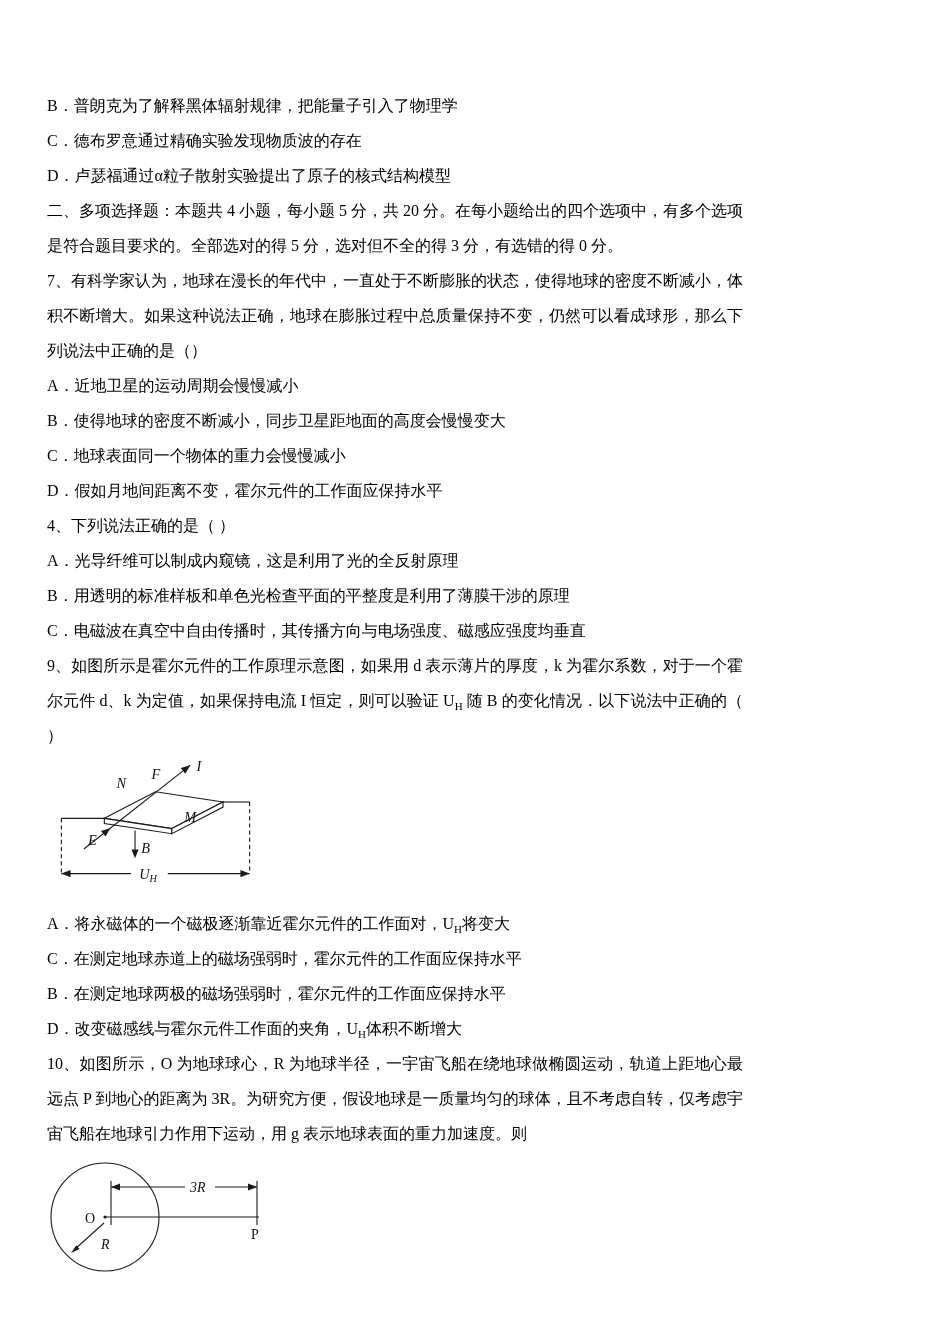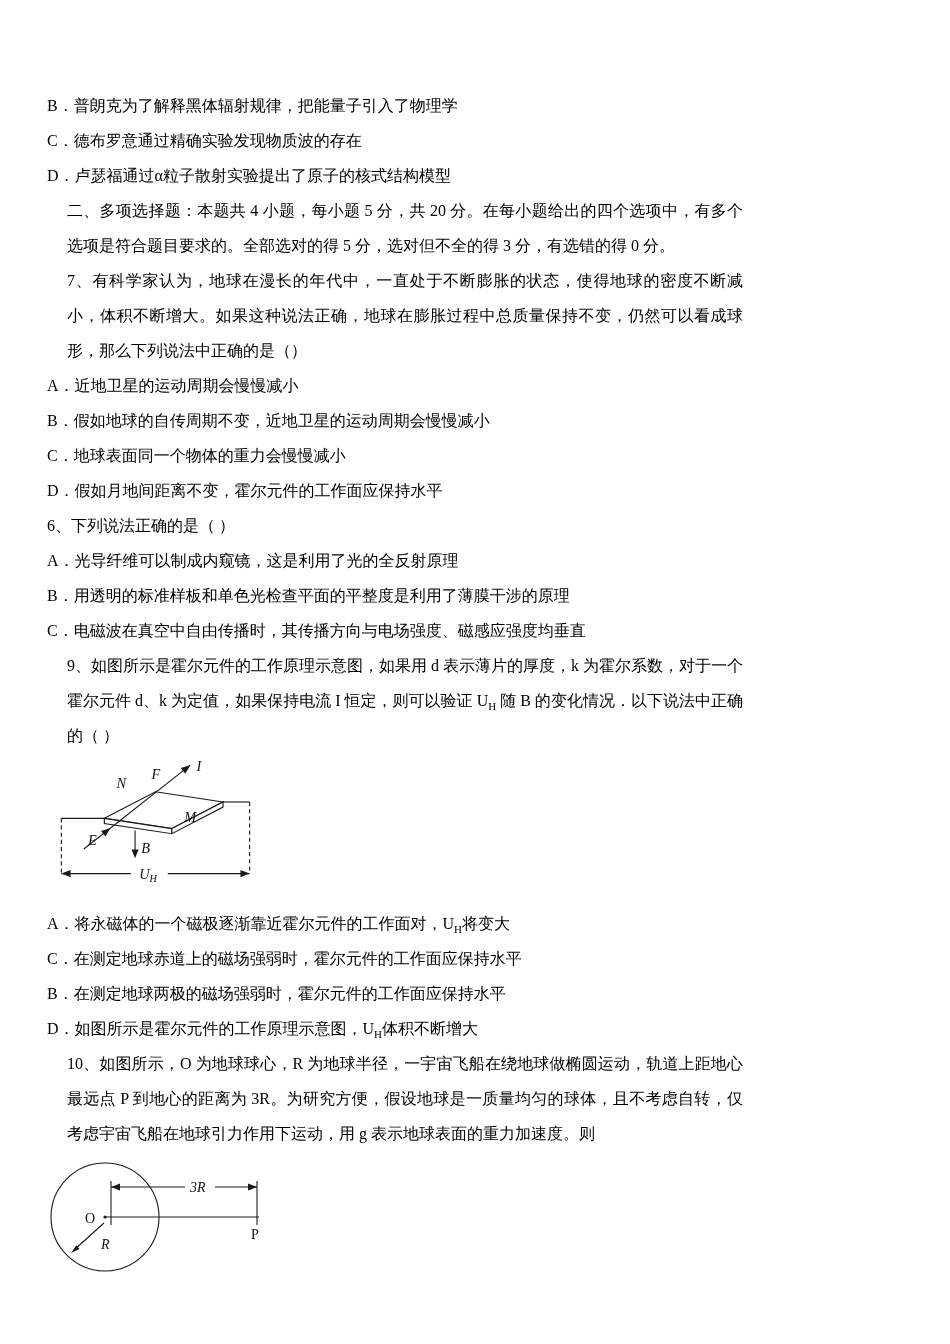--- a/index.html
+++ b/index.html
@@ -10,21 +10,21 @@
     background: #ffffff;
     padding: 88px 45px 30px 47px;
     font-family: "Liberation Serif", "DejaVu Serif", serif;
     font-size: 16px;
     color: #000000;
   }
   .line {
     margin: 0;
     line-height: 35px;
   }
-  .justify { text-align: justify; margin-left: 20px; }
+  .justify { text-align: justify; }
   sub { font-size: 11px; line-height: 0; }
   .figure { margin: 6px 0 10px 6px; }
   .figure.orbit { margin: 4px 0 0 0; }
   svg text {
     font-family: "Liberation Serif", "DejaVu Serif", serif;
     font-size: 14px;
     font-style: italic;
     fill: #111111;
   }
   svg text.up { font-style: normal; }
@@ -35,25 +35,25 @@
 <div class="page">
 
   <p class="line">B．普朗克为了解释黑体辐射规律，把能量子引入了物理学</p>
   <p class="line">C．德布罗意通过精确实验发现物质波的存在</p>
   <p class="line">D．卢瑟福通过α粒子散射实验提出了原子的核式结构模型</p>
 
   <p class="line justify">二、多项选择题：本题共 4 小题，每小题 5 分，共 20 分。在每小题给出的四个选项中，有多个选项是符合题目要求的。全部选对的得 5 分，选对但不全的得 3 分，有选错的得 0 分。</p>
 
   <p class="line justify">7、有科学家认为，地球在漫长的年代中，一直处于不断膨胀的状态，使得地球的密度不断减小，体积不断增大。如果这种说法正确，地球在膨胀过程中总质量保持不变，仍然可以看成球形，那么下列说法中正确的是（）</p>
   <p class="line">A．近地卫星的运动周期会慢慢减小</p>
-  <p class="line">B．假如地球的自传周期不变，近地卫星的运动周期会慢慢减小</p>
+  <p class="line">B．使得地球的密度不断减小，同步卫星距地面的高度会慢慢变大</p>
   <p class="line">C．地球表面同一个物体的重力会慢慢减小</p>
   <p class="line">D．假如月地间距离不变，霍尔元件的工作面应保持水平</p>
 
-  <p class="line">6、下列说法正确的是（ ）</p>
+  <p class="line">4、下列说法正确的是（ ）</p>
   <p class="line">A．光导纤维可以制成内窥镜，这是利用了光的全反射原理</p>
   <p class="line">B．用透明的标准样板和单色光检查平面的平整度是利用了薄膜干涉的原理</p>
   <p class="line">C．电磁波在真空中自由传播时，其传播方向与电场强度、磁感应强度均垂直</p>
 
   <p class="line justify"><span>9、如图所示是霍尔元件的工作原理示意图，如果用 d 表示薄片的厚度，k 为霍尔系数，对于一个霍尔元件 d、k 为定值，如果保持电流 I 恒定，则可以验证 U</span><sub>H</sub><span> 随 B 的变化情况．以下说法中正确的（ ）</span></p>
 
   <div class="figure hall">
     <svg width="205" height="133" viewBox="0 0 200 130">
       <g stroke="#1a1a1a" stroke-width="1.1" fill="none">
         <line x1="8" y1="58" x2="50" y2="58"></line>
@@ -83,21 +83,21 @@
         <text x="34" y="84">E</text>
         <text x="86" y="92">B</text>
         <text x="84" y="117"><tspan>U</tspan><tspan dy="3" font-size="10">H</tspan></text>
       </g>
     </svg>
   </div>
 
   <p class="line"><span>A．将永磁体的一个磁极逐渐靠近霍尔元件的工作面对，U</span><sub>H</sub><span>将变大</span></p>
   <p class="line">C．在测定地球赤道上的磁场强弱时，霍尔元件的工作面应保持水平</p>
   <p class="line">B．在测定地球两极的磁场强弱时，霍尔元件的工作面应保持水平</p>
-  <p class="line"><span>D．如图所示是霍尔元件的工作原理示意图，U</span><sub>H</sub><span>体积不断增大</span></p>
+  <p class="line"><span>D．改变磁感线与霍尔元件工作面的夹角，U</span><sub>H</sub><span>体积不断增大</span></p>
 
   <p class="line justify">10、如图所示，O 为地球球心，R 为地球半径，一宇宙飞船在绕地球做椭圆运动，轨道上距地心最远点 P 到地心的距离为 3R。为研究方便，假设地球是一质量均匀的球体，且不考虑自转，仅考虑宇宙飞船在地球引力作用下运动，用 g 表示地球表面的重力加速度。则</p>
 
   <div class="figure orbit">
     <svg width="240" height="135" viewBox="0 0 240 135">
       <g stroke="#1a1a1a" stroke-width="1.1" fill="none">
         <circle cx="58" cy="62" r="54"></circle>
         <line x1="58" y1="62" x2="212" y2="62"></line>
         <line x1="64" y1="26" x2="64" y2="70"></line>
         <line x1="210" y1="26" x2="210" y2="70"></line>

